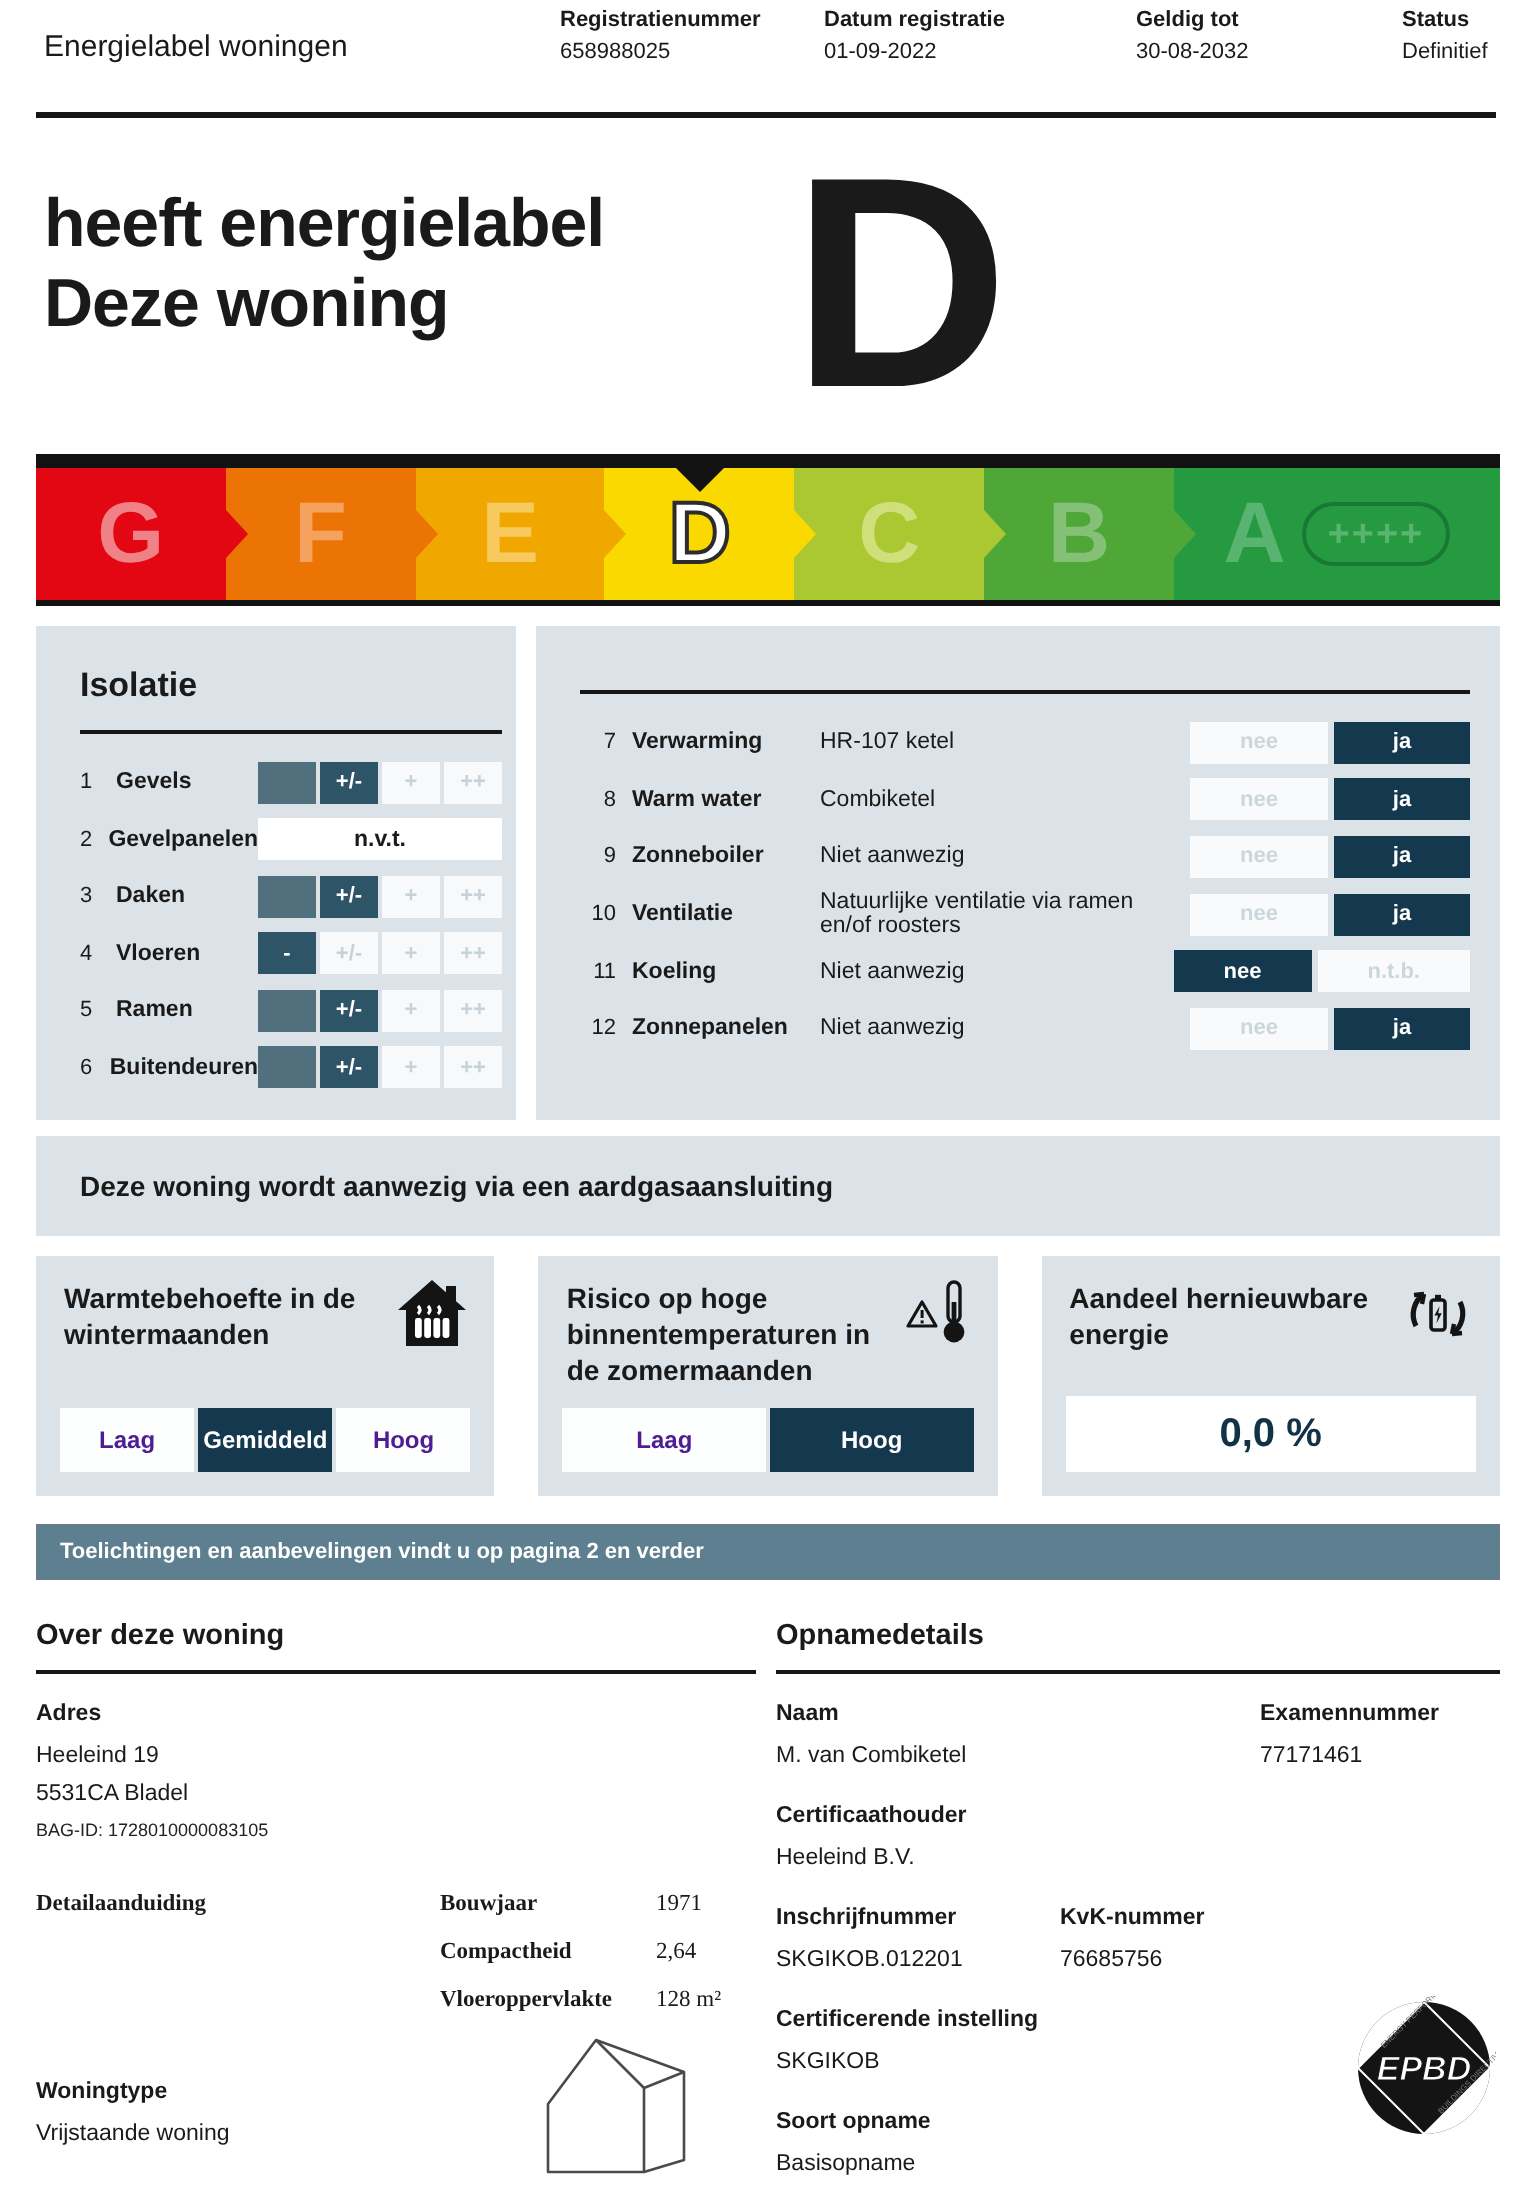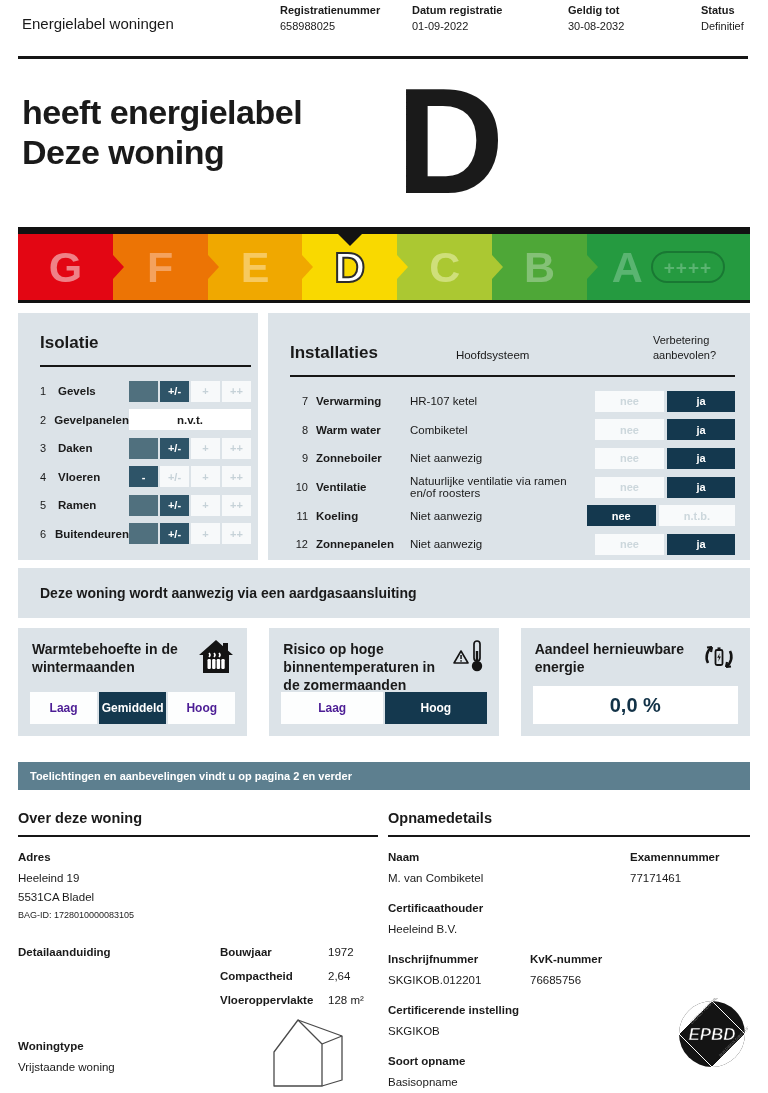--- a/index.html
+++ b/index.html
@@ -61,41 +61,41 @@
     background:#f8fafb;color:#ccd7dc;font-size:11px;font-weight:700;}
   .opt-sel{background:#14384e;color:#fff;}
 
   
   .gas-banner{position:absolute;left:18px;right:18px;top:568px;height:50px;background:#dce3e8;
     display:flex;align-items:center;padding-left:22px;box-sizing:border-box;font-size:14px;font-weight:700;}
   .note-banner{position:absolute;left:18px;right:18px;top:762px;height:28px;background:#5d7f8f;color:#fff;
     display:flex;align-items:center;padding-left:12px;box-sizing:border-box;font-size:11px;font-weight:700;}
 
   
-  .cards{position:absolute;left:18px;right:18px;top:628px;height:108px;display:flex;gap:22px;}
+  .cards{position:absolute;left:18px;right:18px;top:628px;height:120px;display:flex;gap:22px;}
   .card{flex:1;background:#dce3e8;position:relative;padding:12px 14px;box-sizing:border-box;}
   .card-title{font-size:14px;font-weight:700;line-height:18px;width:76%;}
   .card-icon{position:absolute;top:11px;right:13px;}
   .card-opts{position:absolute;left:12px;right:12px;bottom:12px;height:32px;display:flex;gap:2px;}
   .card-btn{flex:1;display:flex;align-items:center;justify-content:center;background:#fdfefe;
     color:#4c1d95;font-size:12px;font-weight:700;}
   .card-btn-sel{background:#14384e;color:#fff;}
   .card-value{position:absolute;left:12px;right:12px;bottom:12px;height:38px;background:#fff;
     display:flex;align-items:center;justify-content:center;font-size:20px;font-weight:700;color:#123247;}
 
   
   .col{position:absolute;top:810px;}
   .col-left{left:18px;width:360px;}
   .col-right{left:388px;width:362px;}
   .col h3{margin:0;font-size:14.5px;font-weight:700;padding-bottom:9px;border-bottom:2px solid #161616;}
   .blk{margin-top:14px;}
   .blk .lbl{font-weight:700;font-size:11.5px;margin-bottom:6px;}
   .blk .val{font-size:11.5px;line-height:19px;}
   .bag{font-size:9px;margin-top:3px;color:#222;}
-  .detail-row{display:flex;margin-top:26px;}
+  .detail-row{display:flex;margin-top:26px;font-family:Liberation Serif, serif;}
   .facts{margin-left:auto;width:158px;}
   .fact{display:flex;font-size:11.5px;height:24px;}
   .fact .flbl{font-weight:700;width:108px;}
   .two-col{display:flex;align-items:flex-end;}
   .two-col .c2a{width:242px;}
   .two-col .c2b{width:142px;}
   .house-art{position:absolute;left:244px;top:200px;}
   .seal{position:absolute;right:2px;top:188px;}
 </style>
 </head>
@@ -216,25 +216,20 @@
             <div class="iso-cell cell-filled"></div>
             <div class="iso-cell cell-sel">+/-</div>
             <div class="iso-cell cell-empty">+</div>
             <div class="iso-cell cell-empty">++</div>
           </div>
         </div>
       </div>
   </div>
 
   <div class="panel panel-inst">
-    <div class="inst-head">
-      <h2>Installaties</h2>
-      <div class="hoofd">Hoofdsysteem</div>
-      <div class="verb">Verbetering aanbevolen?</div>
-    </div>
     <hr class="panel-hr">
     <div>
         <div class="inst-row">
           <span class="row-num">7</span>
           <span class="row-label">Verwarming</span>
           <span class="row-system">HR-107 ketel</span>
           <div class="opts">
             <div class="opt-btn">nee</div>
             <div class="opt-btn opt-sel">ja</div>
           </div>
@@ -351,21 +346,21 @@
       <div class="lbl">Adres</div>
       <div class="val">Heeleind 19</div>
       <div class="val">5531CA Bladel</div>
       <div class="bag">BAG-ID: 1728010000083105</div>
     </div>
     <div class="detail-row">
       <div class="lbl" style="font-weight:700;font-size:11.5px;">Detailaanduiding</div>
       <div class="facts">
         <div class="fact">
           <span class="flbl">Bouwjaar</span>
-          <span>1972</span>
+          <span>1971</span>
         </div>
         <div class="fact">
           <span class="flbl">Compactheid</span>
           <span>2,64</span>
         </div>
         <div class="fact">
           <span class="flbl">Vloeroppervlakte</span>
           <span>128 m²</span>
         </div>
       </div>

